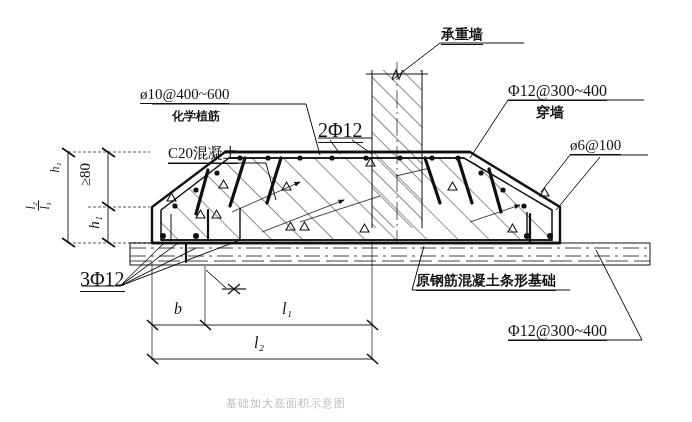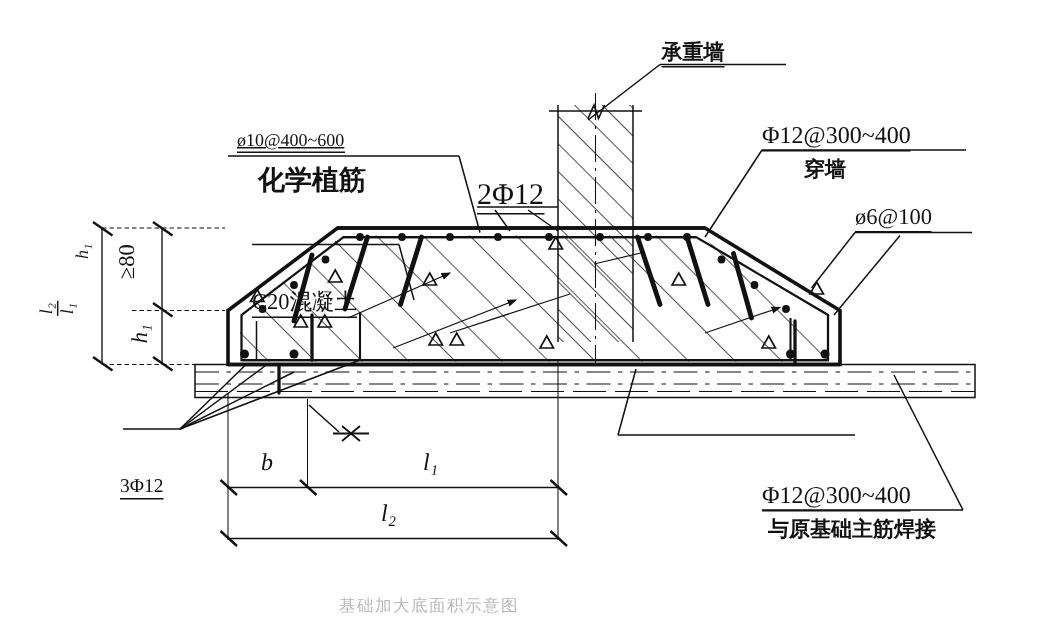--- a/index.html
+++ b/index.html
@@ -217,39 +217,39 @@
       <line x1="147" y1="320" x2="158" y2="330" stroke-width="1.6"></line>
       <line x1="200" y1="320" x2="211" y2="330" stroke-width="1.6"></line>
       <line x1="367" y1="320" x2="378" y2="330" stroke-width="1.6"></line>
 
       <line x1="152" y1="359" x2="372" y2="359" stroke-width="0.9"></line>
       <line x1="147" y1="354" x2="158" y2="364" stroke-width="1.6"></line>
       <line x1="367" y1="354" x2="378" y2="364" stroke-width="1.6"></line>
     </g>
   </svg>
 
-  <div class="lbl txt-num ul" style="left:158px;top:86px;font-size:12px;text-decoration:underline;">ø10@400~600</div>
-  <div class="lbl txt-cn" style="left:172px;top:108px;font-size:18px;">化学植筋</div>
-
-  <div class="lbl txt-num ul" style="left:168px;top:144px;font-size:15px;margin-top:48px;">C20混凝土</div>
+  <div class="lbl txt-num ul" style="left:140px;top:86px;font-size:15px;">ø10@400~600</div>
+  <div class="lbl txt-cn" style="left:172px;top:108px;font-size:12px;">化学植筋</div>
+
+  <div class="lbl txt-num ul" style="left:168px;top:144px;font-size:15px;">C20混凝土</div>
 
   <div class="lbl txt-num ul" style="left:318px;top:119px;font-size:20px;">2Φ12</div>
 
   <div class="lbl txt-cn ul" style="left:441px;top:26px;font-size:14px;">承重墙</div>
 
   <div class="lbl txt-num ul" style="left:508px;top:82px;font-size:16px;">Φ12@300~400</div>
   <div class="lbl txt-cn" style="left:536px;top:104px;font-size:14px;">穿墙</div>
 
   <div class="lbl txt-num ul" style="left:570px;top:137px;font-size:15px;">ø6@100</div>
 
-  <div class="lbl txt-num ul" style="left:80px;top:268px;font-size:13px;margin-top:48px;">3Φ12</div>
-
+  <div class="lbl txt-num ul" style="left:80px;top:268px;font-size:20px;">3Φ12</div>
+
+  <div class="lbl txt-cn ul" style="left:416px;top:272px;font-size:14px;">原钢筋混凝土条形基础</div>
 
   <div class="lbl txt-num ul" style="left:508px;top:322px;font-size:16px;">Φ12@300~400</div>
-  <div class="lbl txt-cn" style="left:512px;top:344px;font-size:14px;">与原基础主筋焊接</div>
 
   <div class="lbl txt-num rot" style="left:74px;top:166px;font-size:15px;transform:rotate(-90deg);">≥80</div>
 
   <div class="lbl dim-ital rot" style="left:88px;top:214px;font-size:15px;transform:rotate(-90deg);">
     <span>h₁</span>
   </div>
 
   <div class="lbl dim-ital rot" style="left:50px;top:160px;font-size:12px;transform:rotate(-90deg);">
     <span>h₁</span>
   </div>

